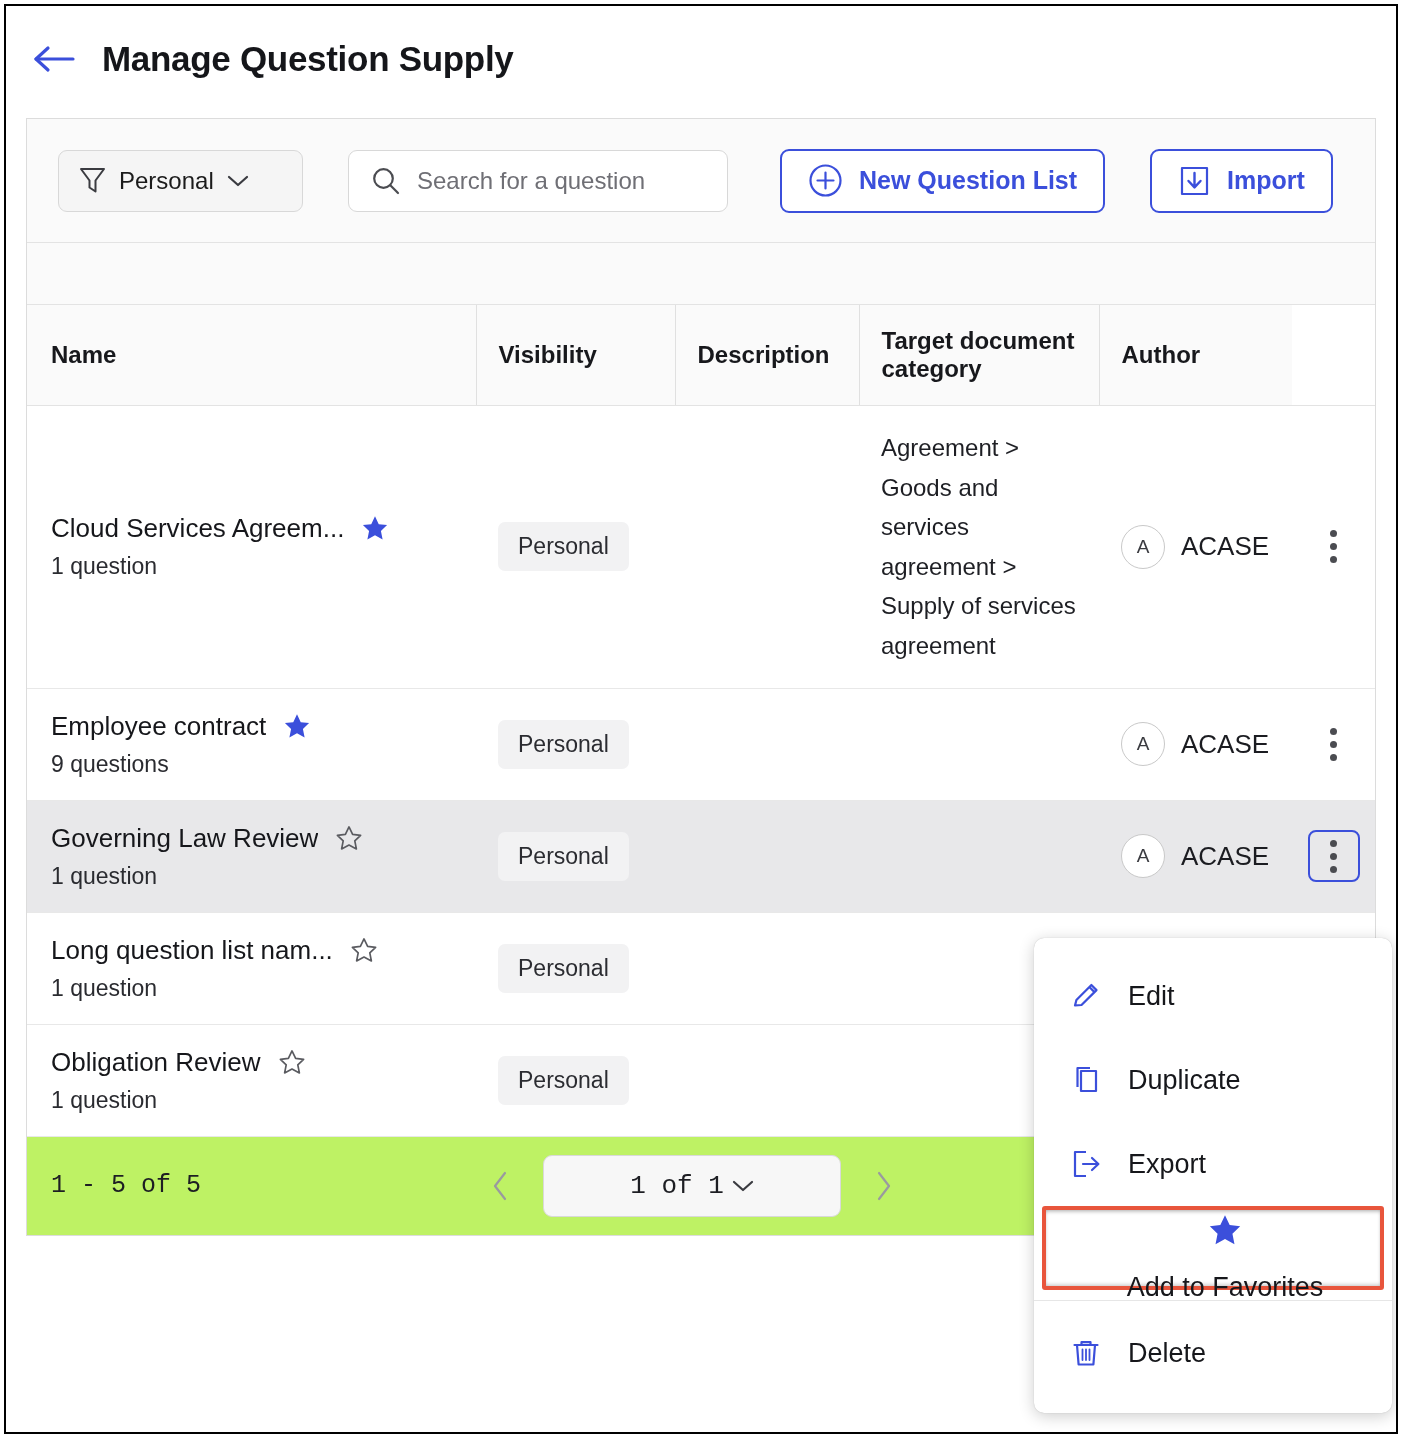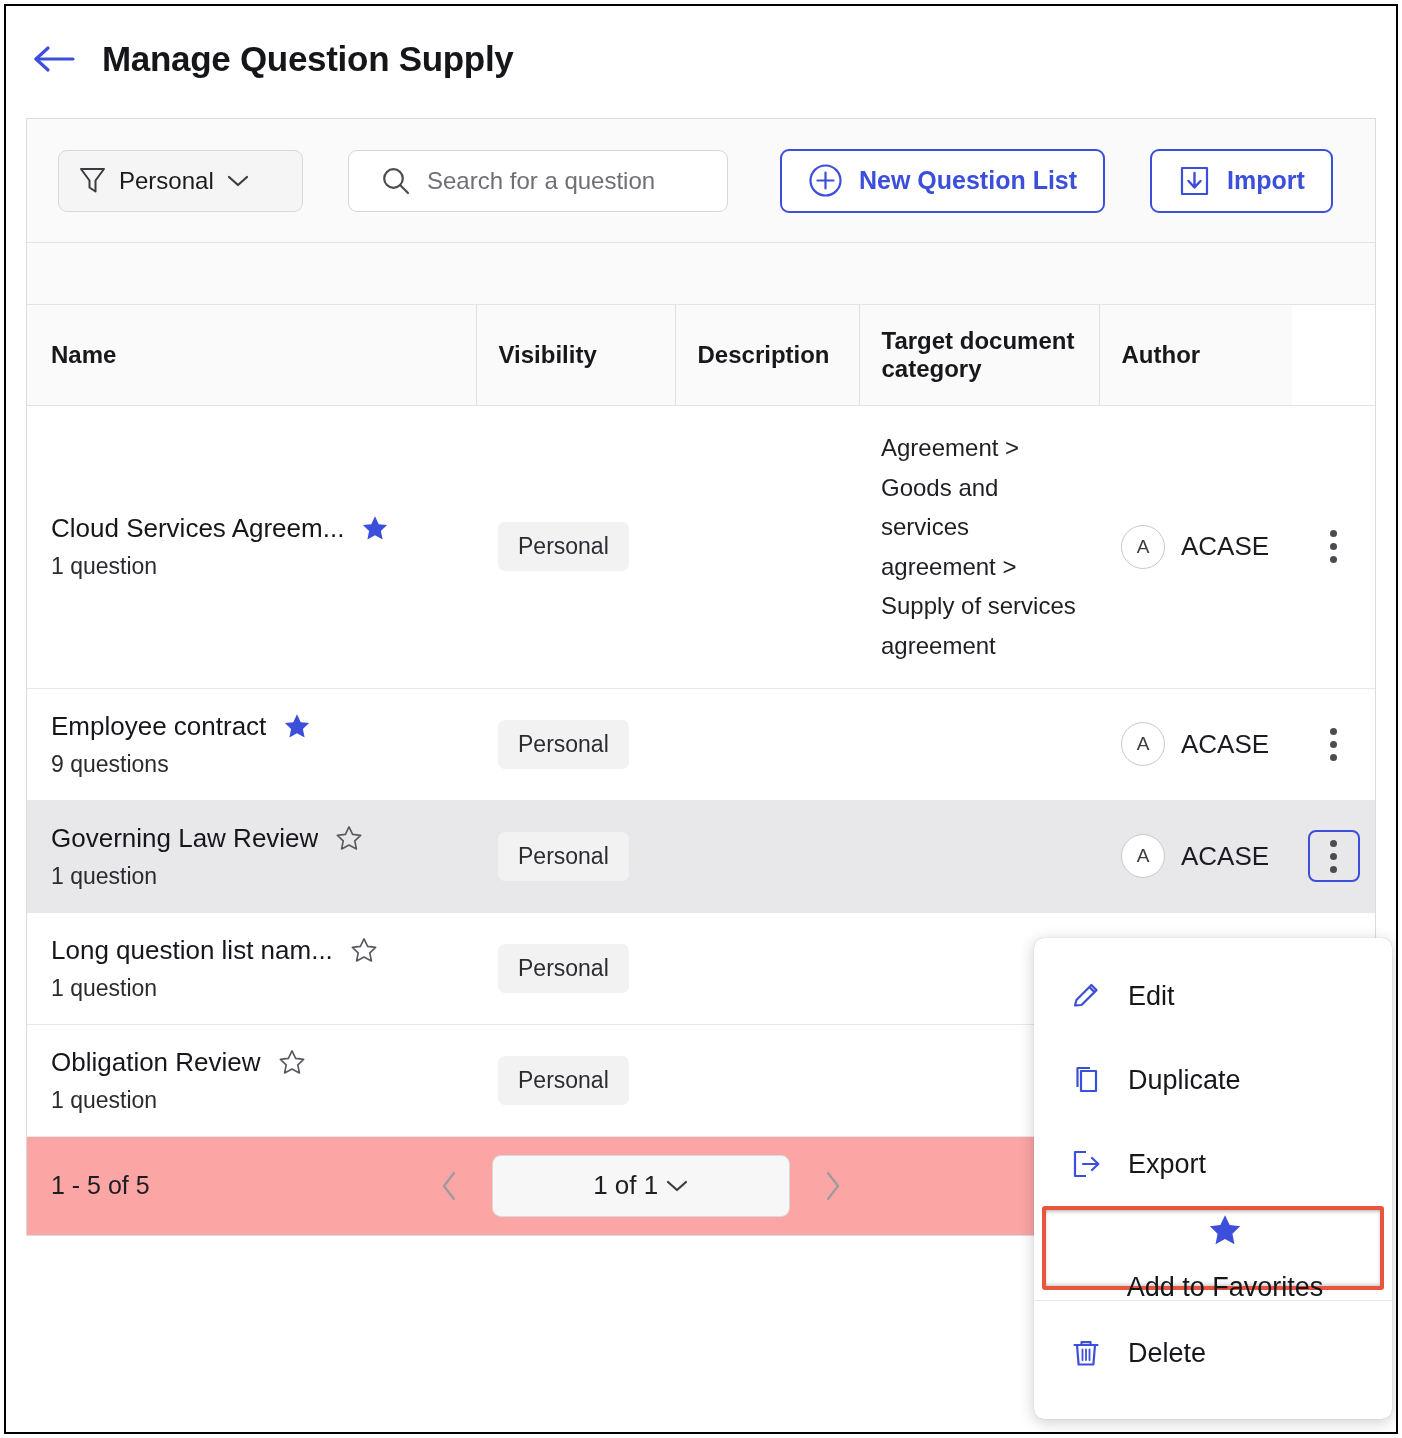--- a/index.html
+++ b/index.html
@@ -74,21 +74,21 @@
   .filter-chip .lbl { font-size: 24px; color: #1b1b1b; }
   .search-box {
     margin-left: 45px;
     height: 62px;
     width: 380px;
     border: 1px solid #d8d8d8;
     border-radius: 9px;
     background: #ffffff;
     display: flex; align-items: center;
     gap: 16px;
-    padding: 0 32px;
+    padding: 0 22px;
     cursor: text;
   }
   .search-box .ph { font-size: 24px; color: #6f6f75; }
   .btn-outline {
     height: 64px;
     border: 2px solid #3b4fdb;
     border-radius: 9px;
     background: #ffffff;
     color: #3b4fdb;
     font-size: 25px;
@@ -168,23 +168,24 @@
     align-items: center; justify-content: center;
     gap: 6px; border-radius: 8px; cursor: pointer;
     border: 2px solid transparent;
   }
   .kebab.focused { border-color: #3b4fdb; }
   .kebab i { width: 7px; height: 7px; border-radius: 50%; background: #4b4c51; display: block; }
 
   
   .pager {
     height: 98px;
-    background: #fca5a5;
+    background: #bef264;
     display: flex; align-items: center;
     padding-left: 24px;
+    font-family: Liberation Mono, monospace;
   }
   .pager-count { font-size: 25px; color: #1d1e23; }
   .pager-nav { display: flex; align-items: center; gap: 22px; margin-left: 278px; }
   .chev-btn {
     width: 42px; height: 42px; display:flex; align-items:center; justify-content:center;
     color: #9a9a9f; cursor: pointer; font-size: 30px;
   }
   .page-select {
     min-width: 298px; height: 62px;
     border: 1px solid #d9d9d9; border-radius: 9px;
@@ -194,21 +195,21 @@
   }
 
   
   .menu {
     position: absolute;
     left: 1028px; top: 932px;
     width: 358px;
     background: #ffffff;
     border-radius: 10px;
     box-shadow: 0 3px 16px rgba(0,0,0,0.20), 0 0 1px rgba(0,0,0,0.25);
-    padding: 16px 0 24px 0;
+    padding: 16px 0 18px 0;
     overflow: visible;
   }
   .menu-item {
     display: flex; align-items: center;
     gap: 22px;
     height: 84px;
     padding-left: 32px;
     font-size: 27px;
     color: #16171b;
     cursor: pointer;

